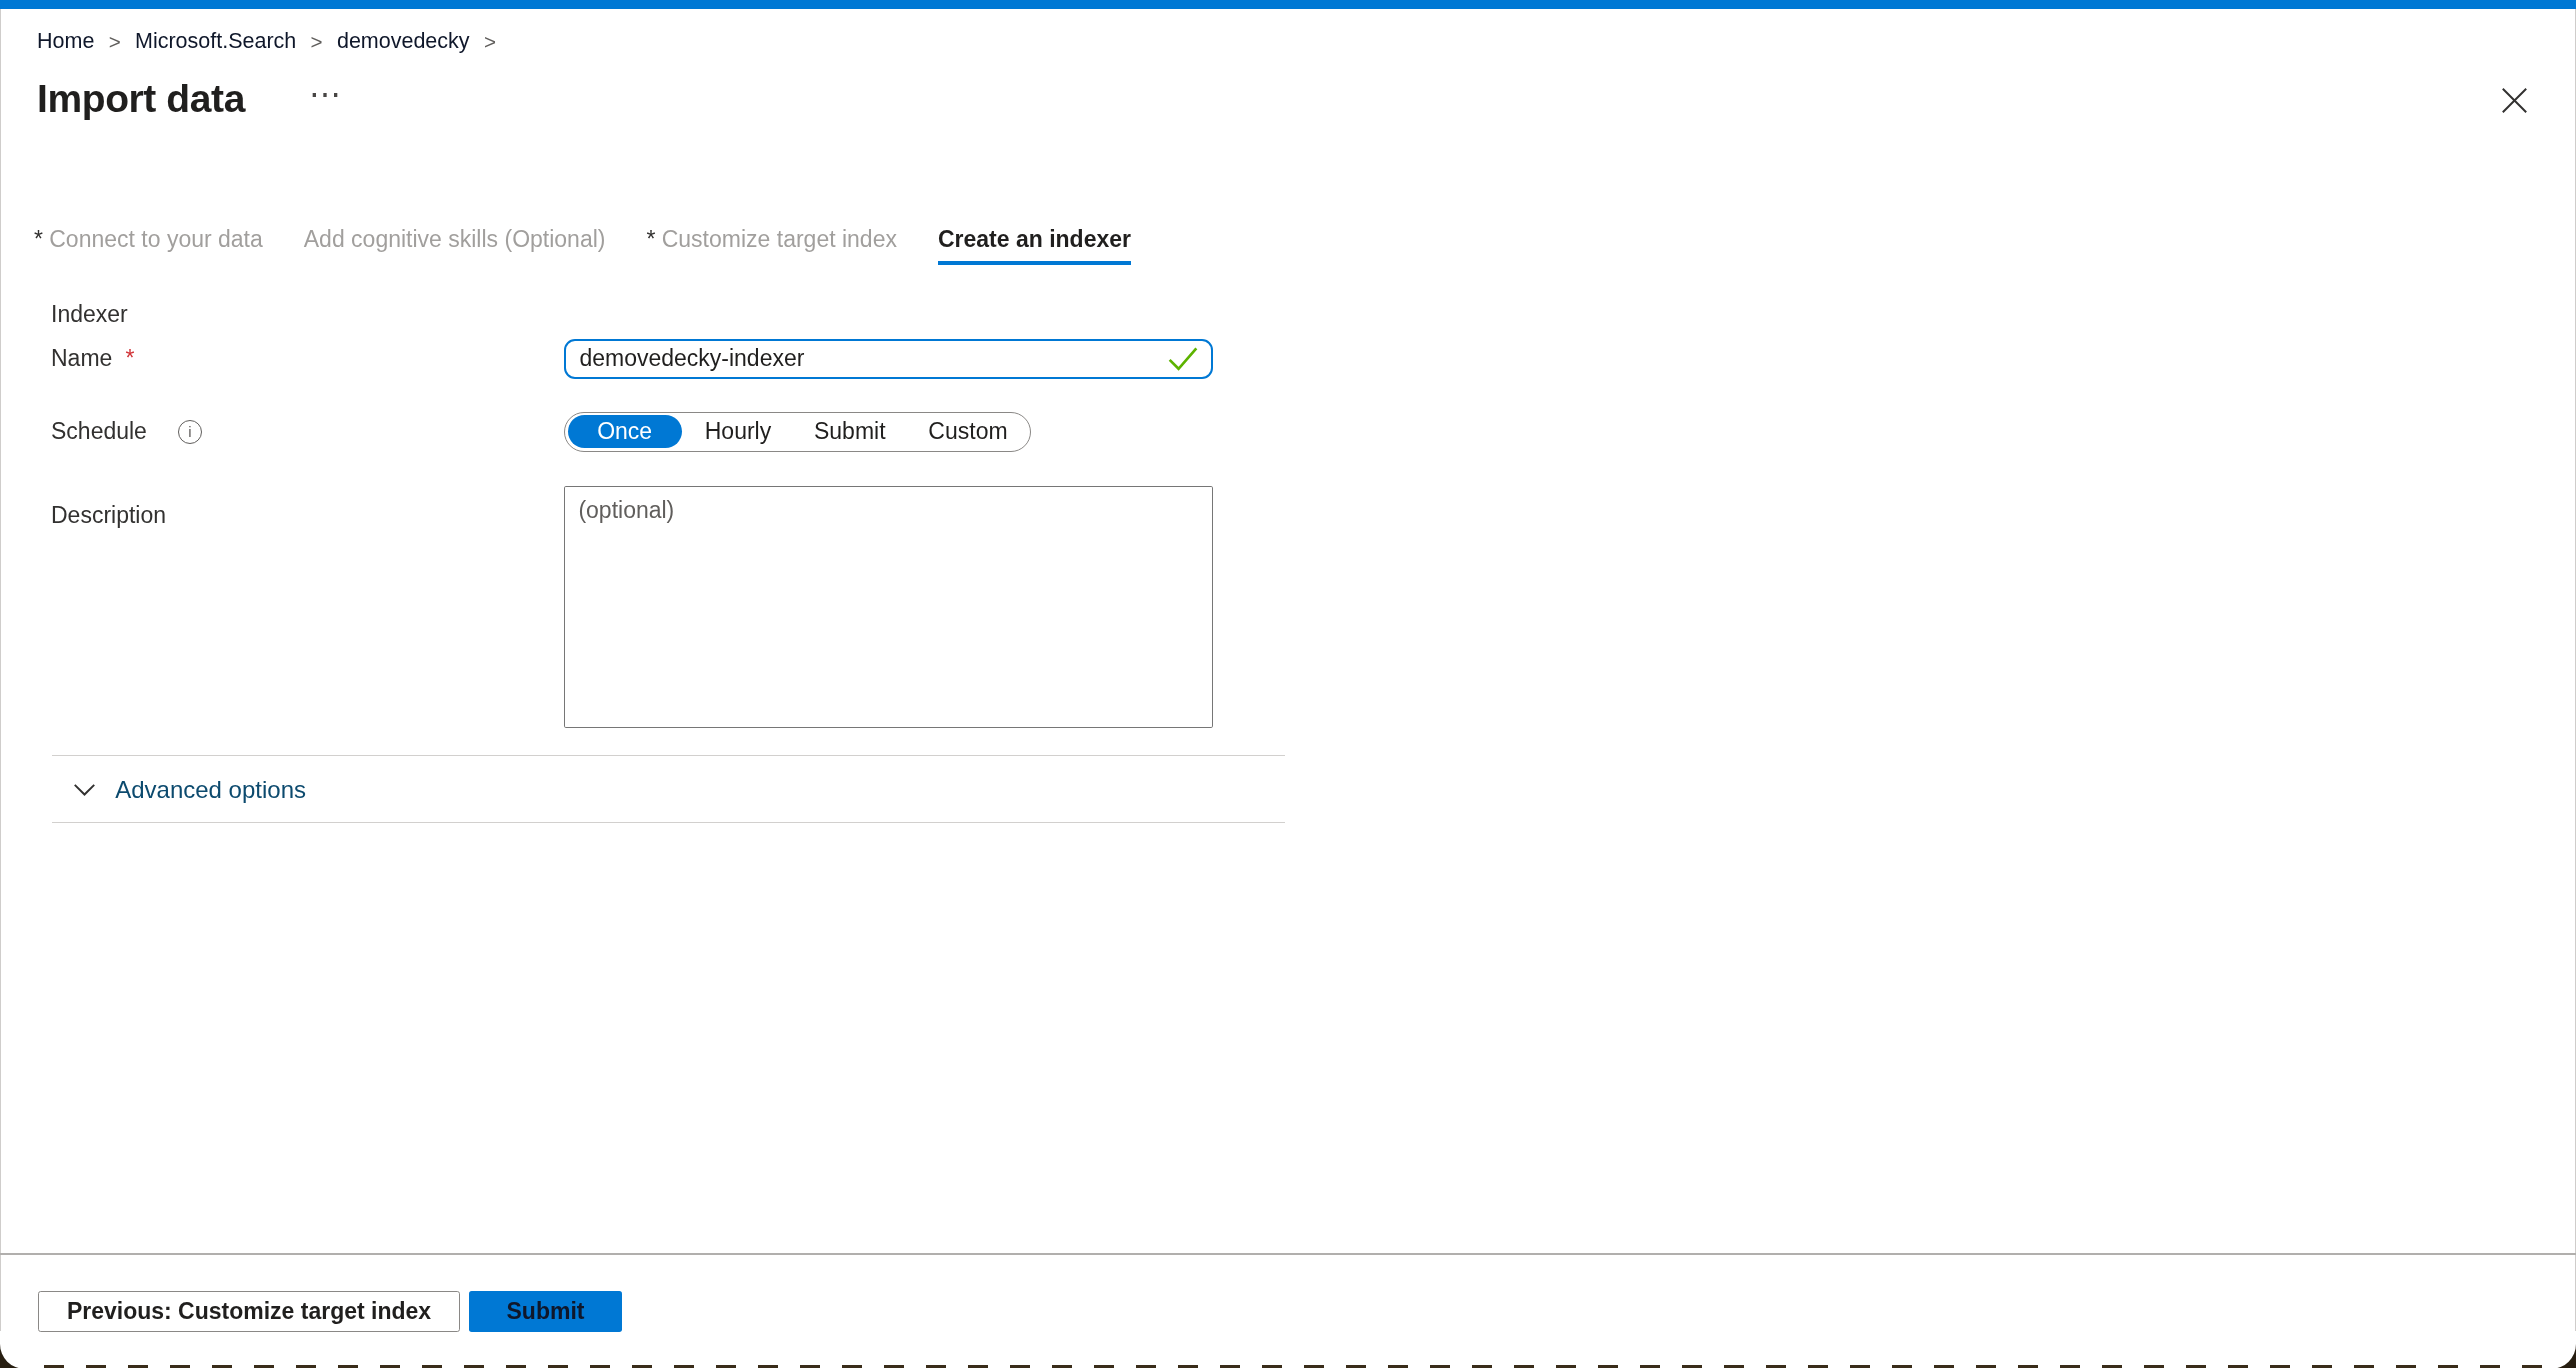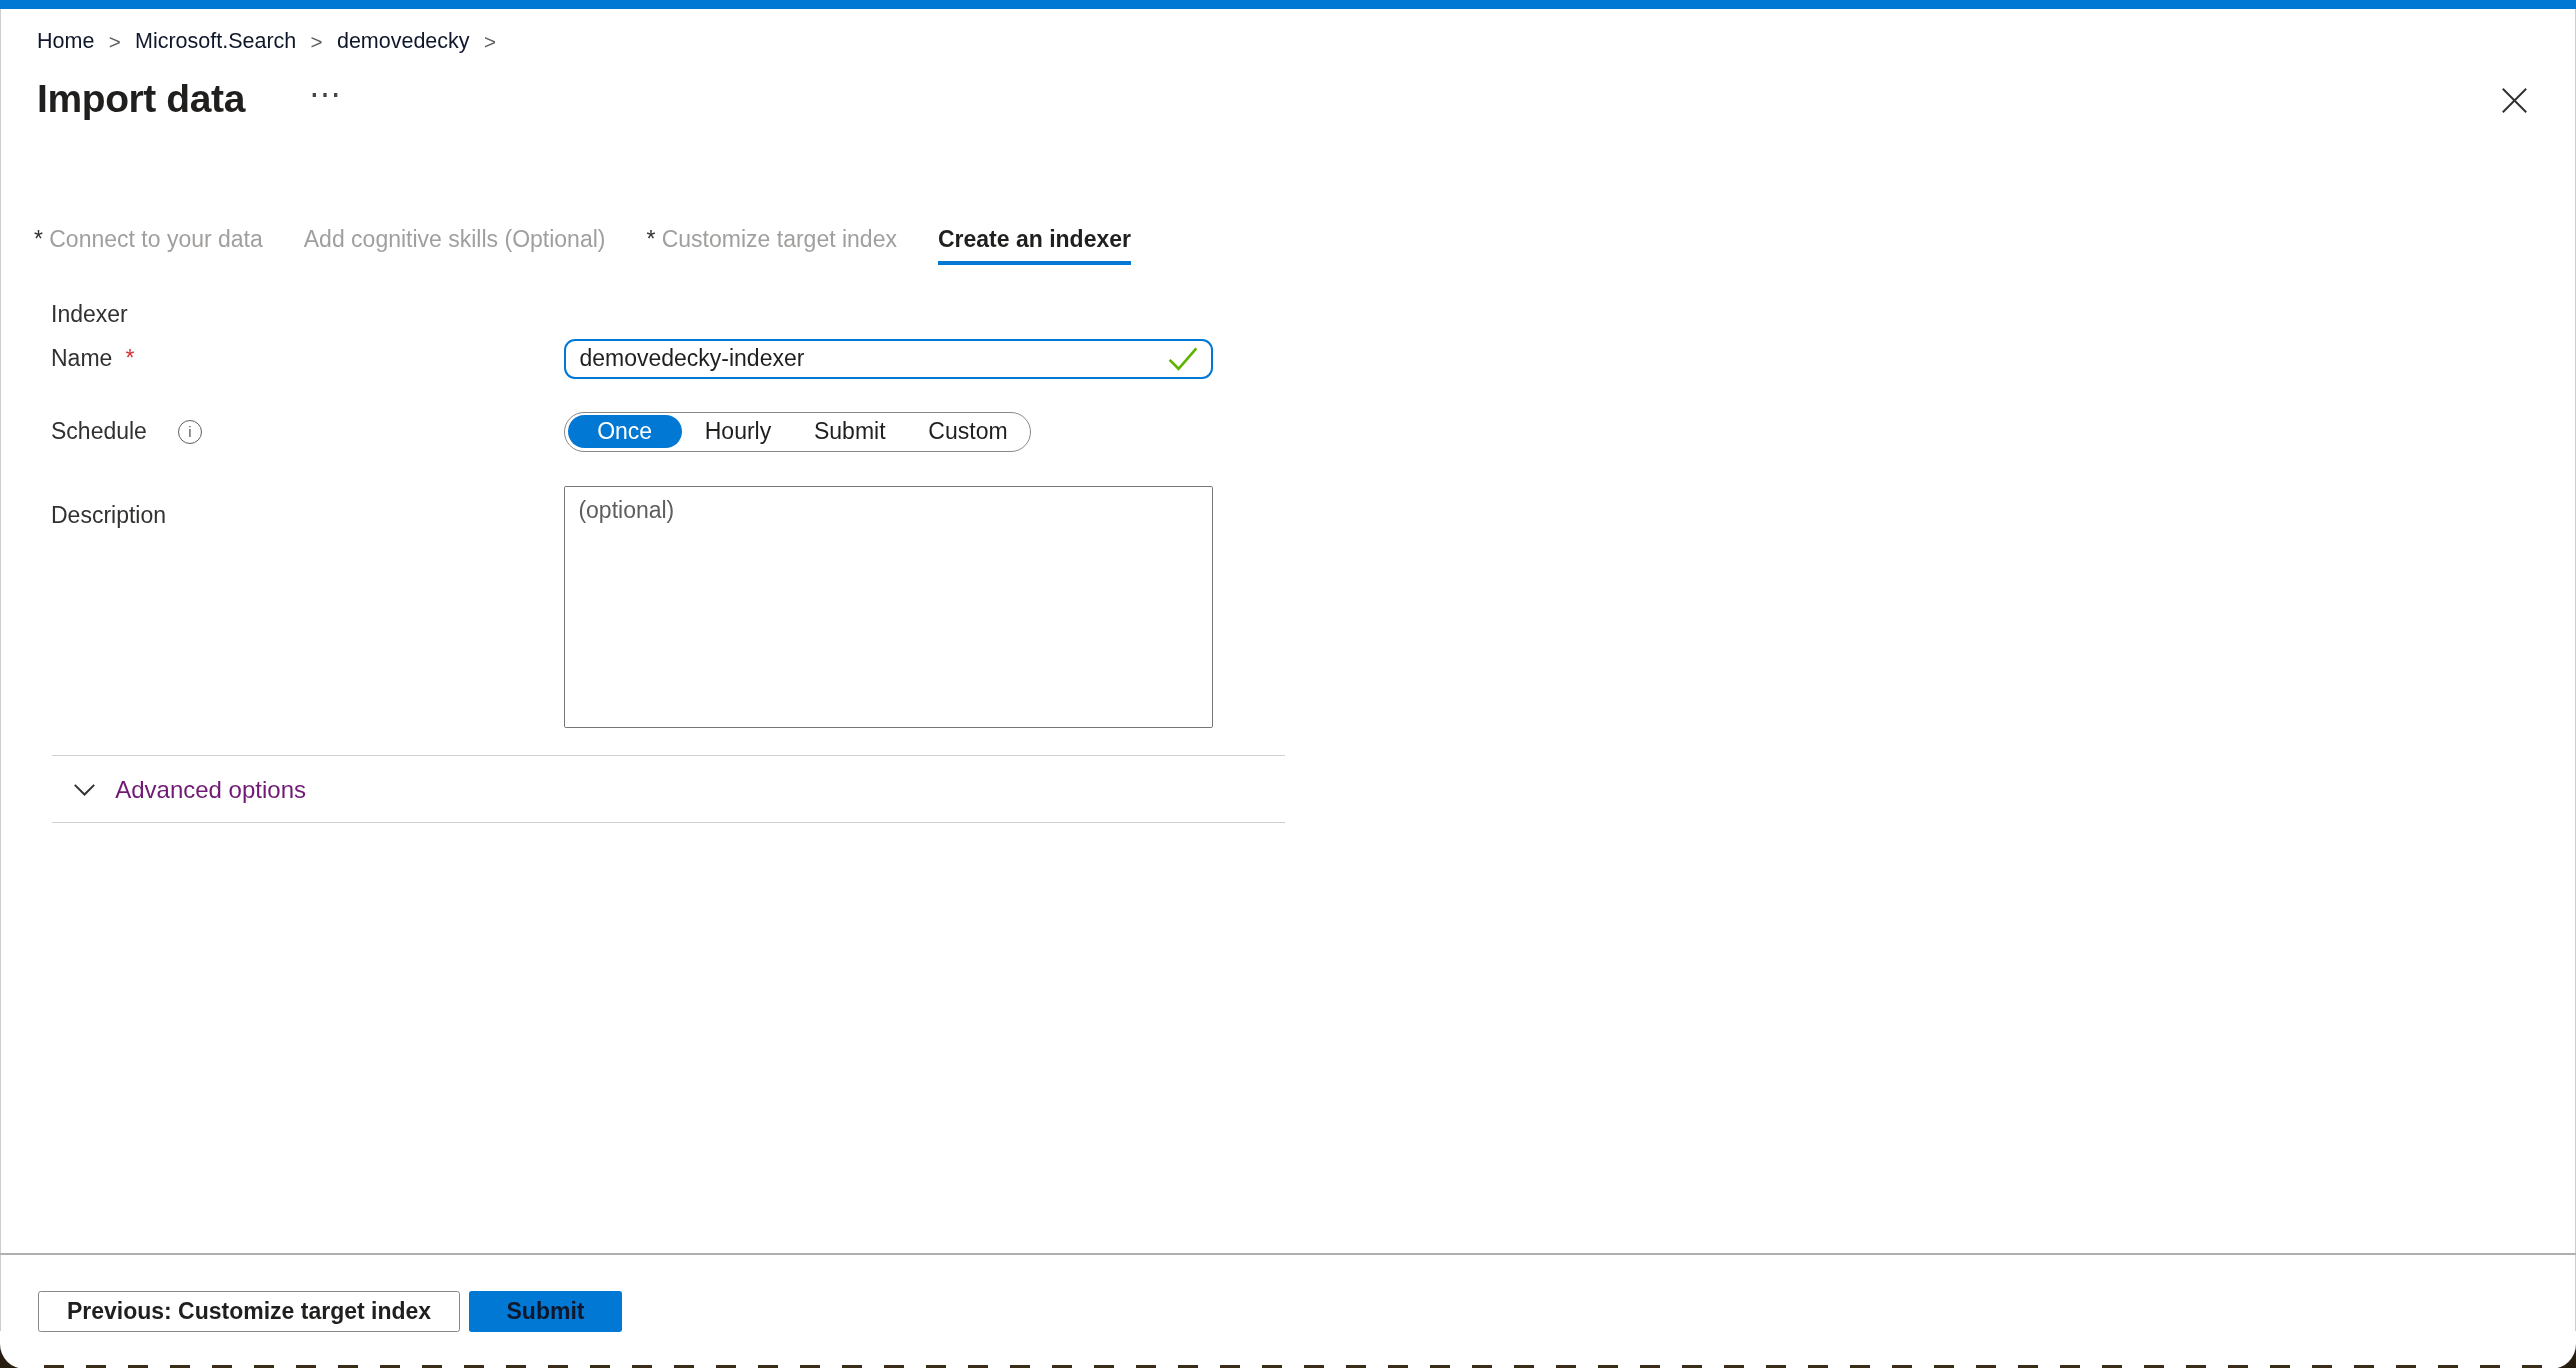--- a/index.html
+++ b/index.html
@@ -71,21 +71,21 @@
   .desc-row textarea {
     width:649px; height:242px; border:1.8px solid #767676; border-radius:1.8px;
     font-size:23px; color:#201f1e; padding:10.7px 13.4px; resize:none; outline:none;
     font-family:"Liberation Sans","DejaVu Sans",sans-serif;
   }
   .desc-row textarea::placeholder { color:#605e5c; opacity:1; }
 
   .divider { margin-top:27px; margin-left:0.9px; width:1233px; border-top:1.8px solid #d2d0ce; }
   .divider.second { margin-top:14.3px; }
   .advanced { margin-top:16px; margin-left:21.5px; display:flex; align-items:center; gap:19.7px;
-    font-size:24px; color:#701a75; cursor:pointer; height:36px;text-align:right; }
+    font-size:24px; color:#0c4a6e; cursor:pointer; height:36px;text-align:right; }
 
   
   .footer-divider { position:absolute; top:1253px; left:-0.9px; right:-0.9px; border-top:2.7px solid #b1afad; }
   .footer { position:absolute; top:1291px; left:37px; display:flex; gap:9px; }
   .btn { height:41px; font-size:23px; font-weight:600; border-radius:2.7px; cursor:pointer;
     font-family:"Liberation Sans","DejaVu Sans",sans-serif; }
   .btn.secondary { min-width:422px; background:#ffffff; border:1.8px solid #8a8886; color:#201f1e; padding:0 21.5px; }
   .btn.primary { min-width:153px; background:#0078d4; border:none; color:#0f172a; padding:0 27px; }
 
   

